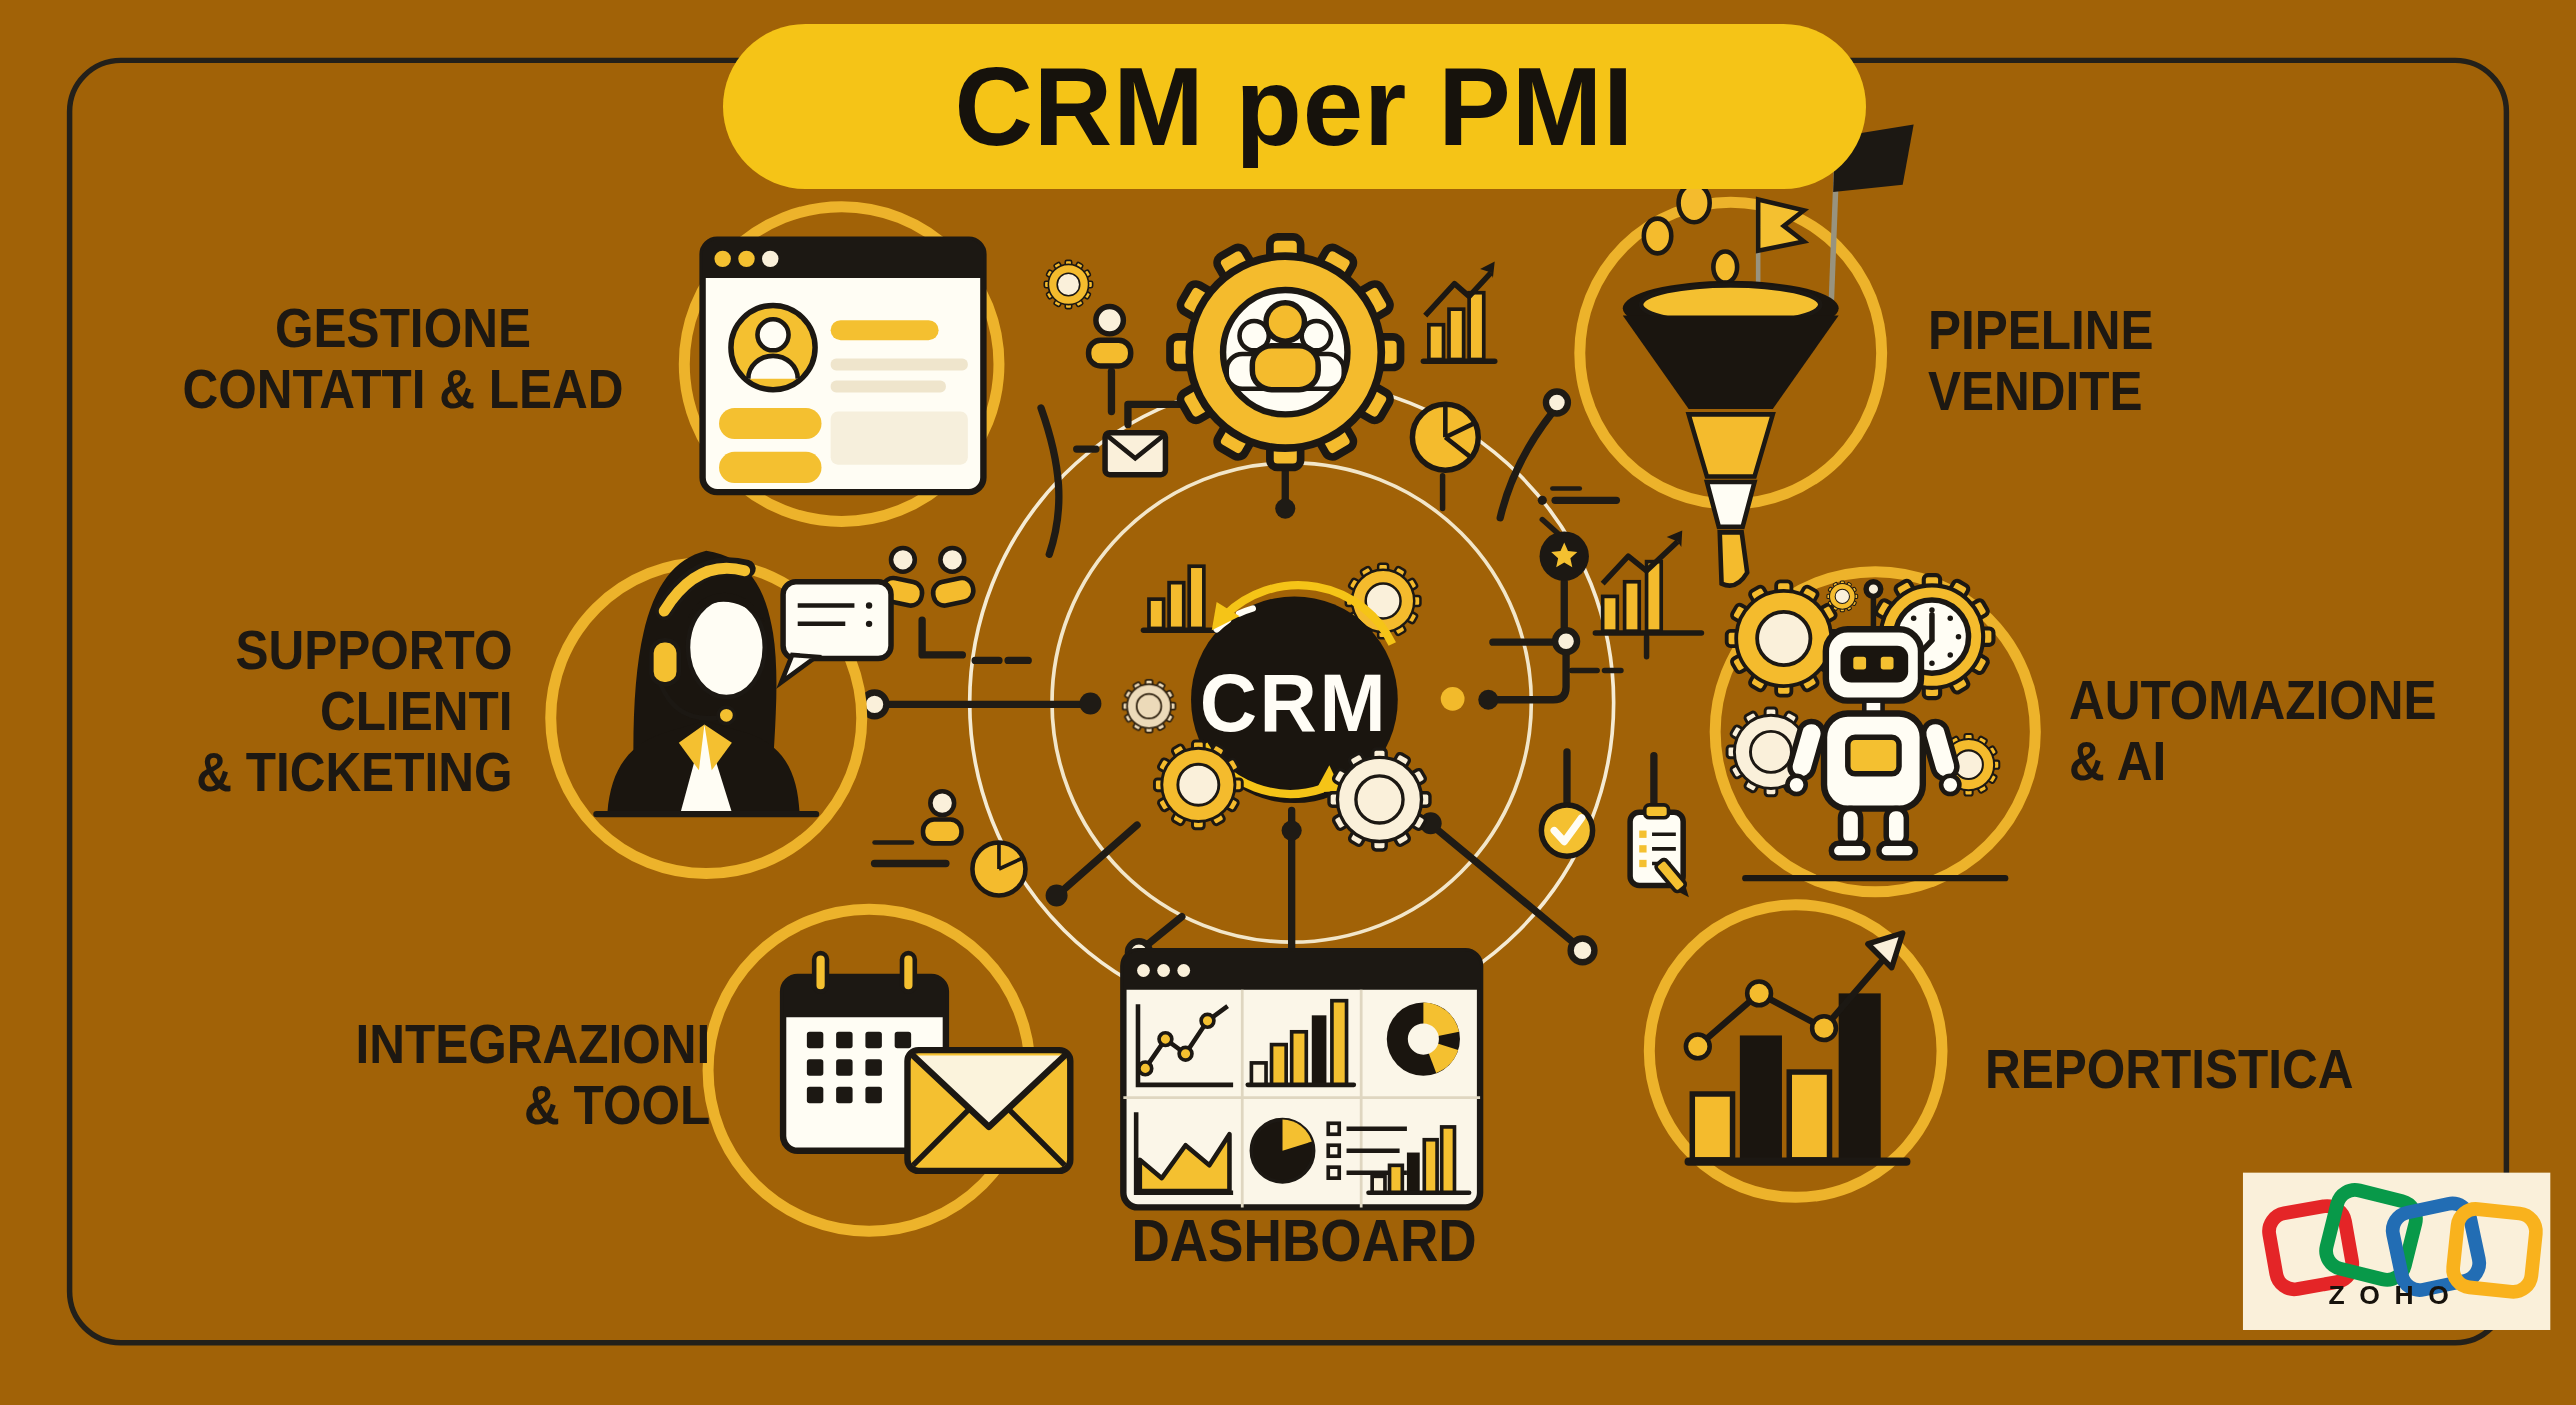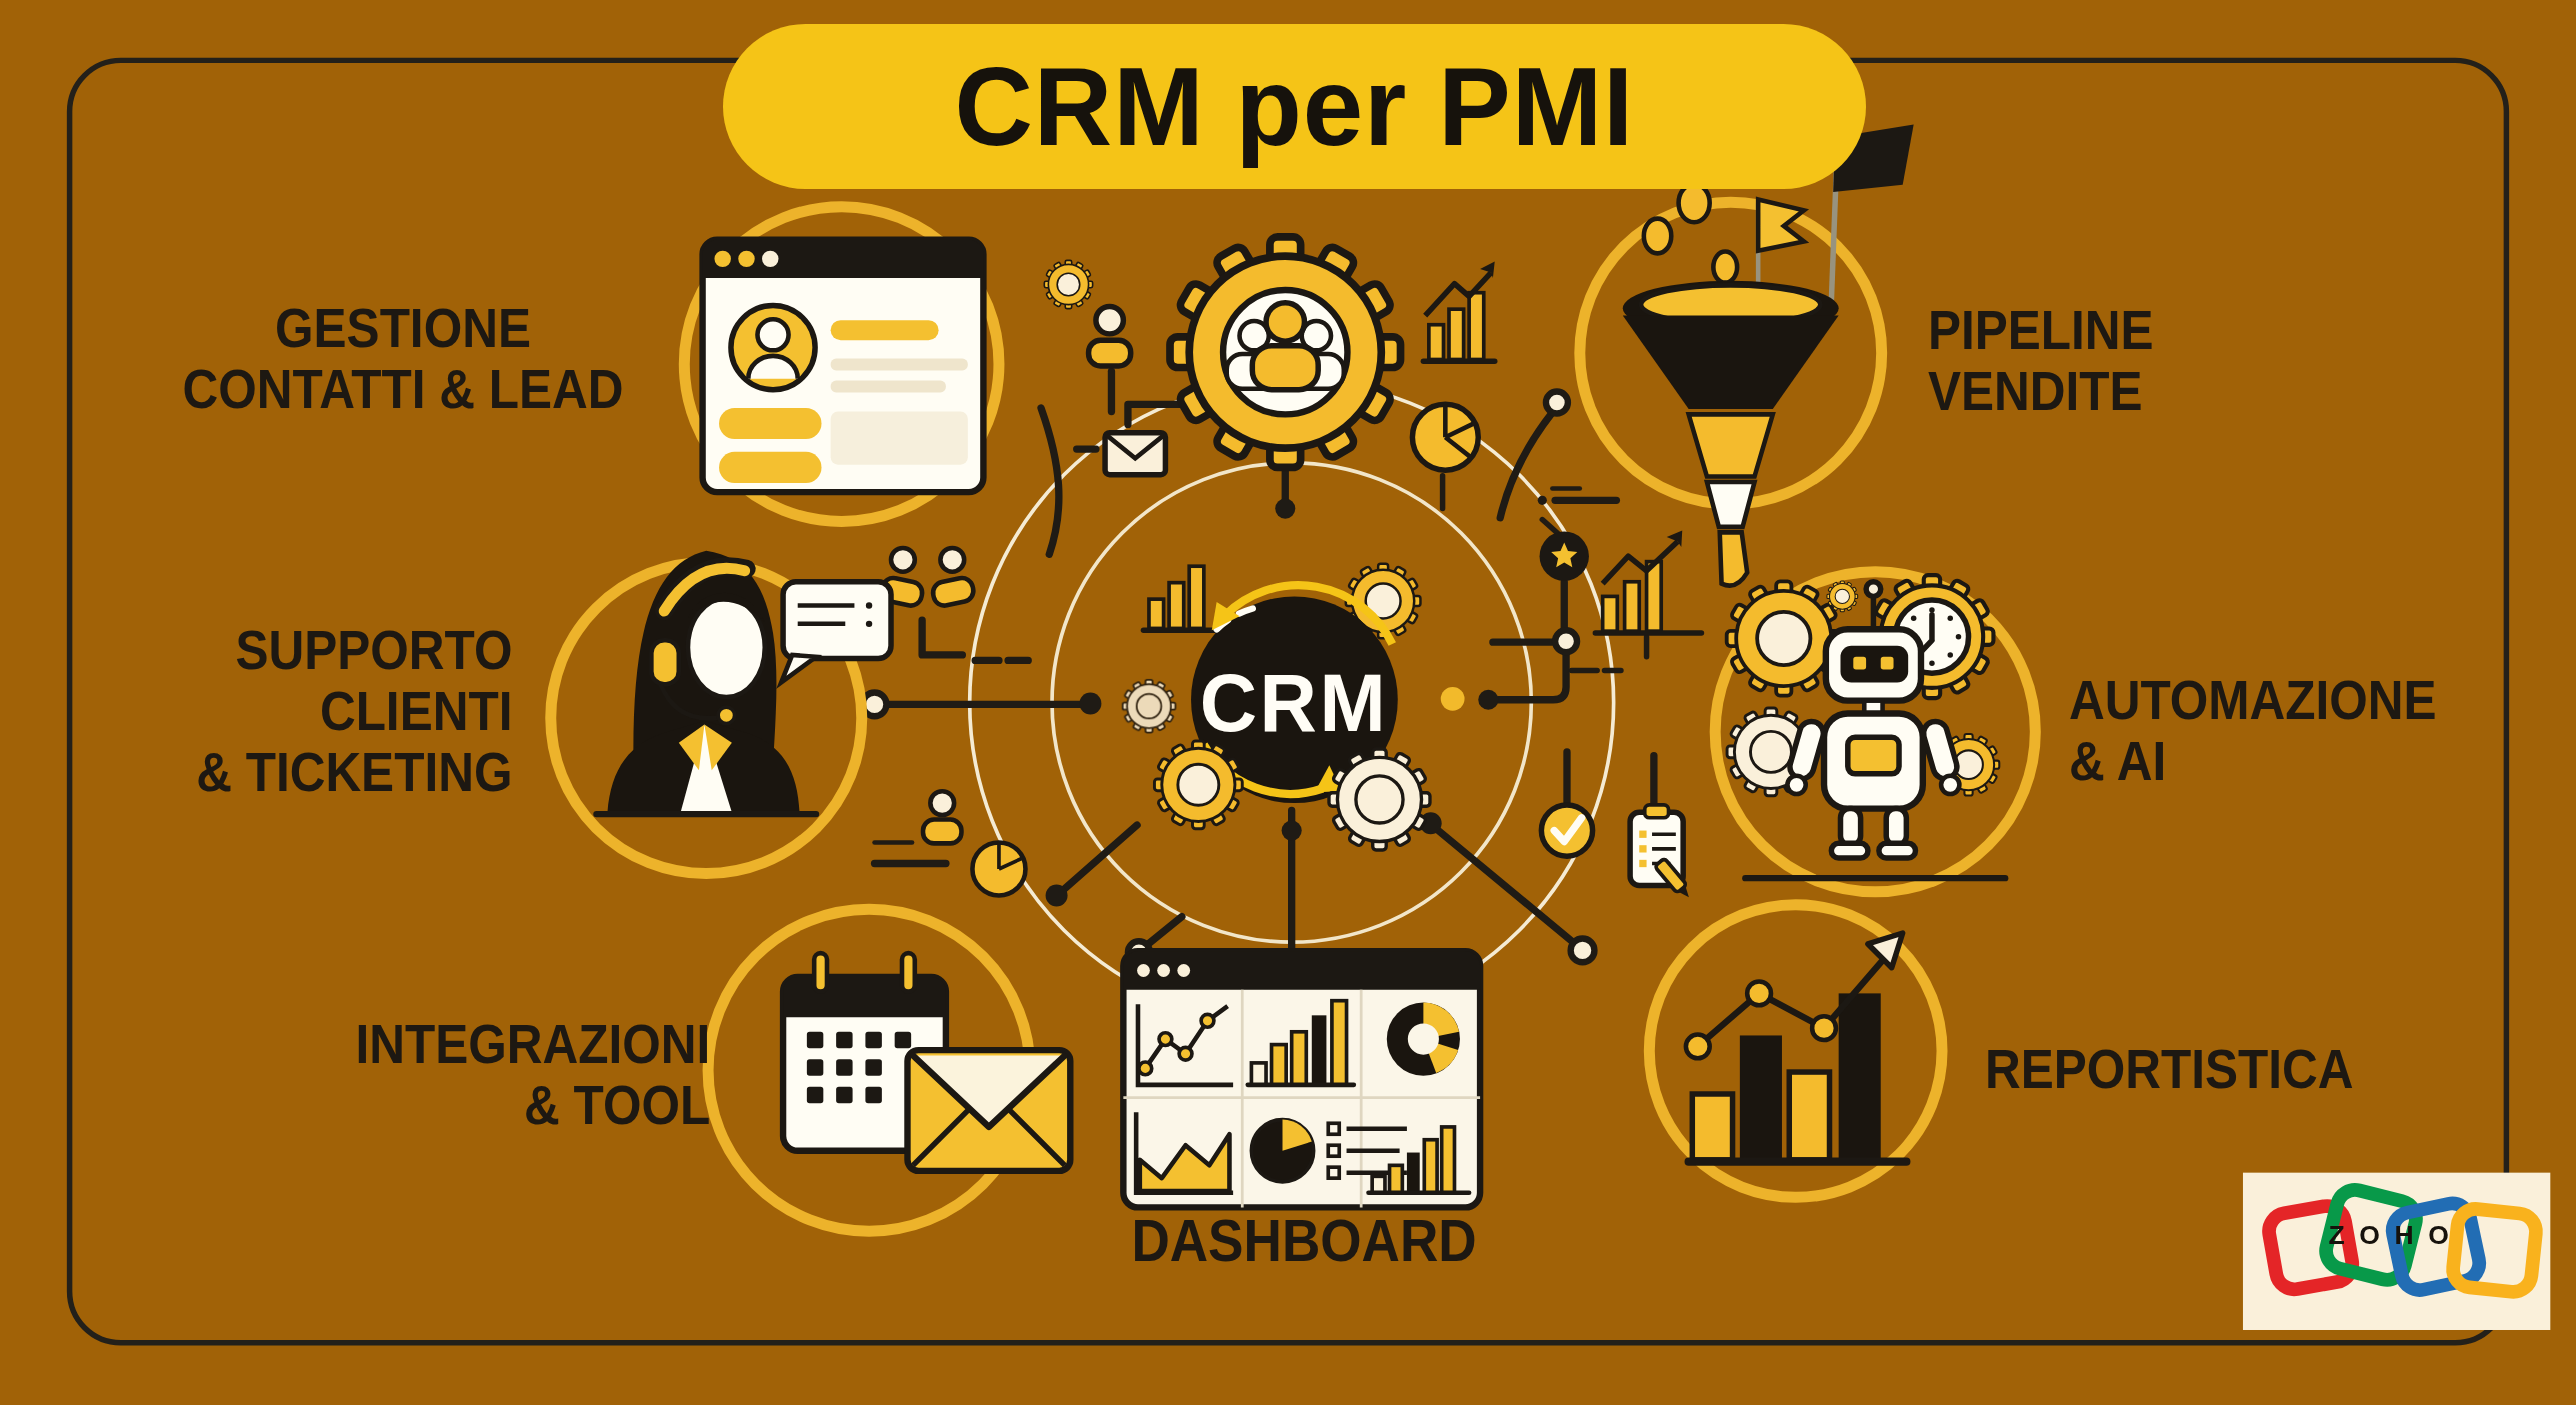--- a/index.html
+++ b/index.html
@@ -16,21 +16,21 @@
   .lbl.r{text-align:right;transform:scaleX(.9);transform-origin:right top;}
   #lbl-gestione{left:156px;top:298px;width:494px;}
   #lbl-pipeline{left:1928px;top:300px;}
   #lbl-supporto{right:2064px;top:620px;}
   #lbl-automazione{left:2069px;top:670px;}
   #lbl-integrazioni{right:1866px;top:1014px;}
   #lbl-reportistica{left:1985px;top:1039px;}
   #lbl-dashboard{left:1034px;top:1211px;width:540px;text-align:center;font-size:59px;}
   .hub-label{position:absolute;left:1294px;top:703px;transform:translate(-50%,-50%) scaleX(.98);
              color:#FFFDF6;font-weight:700;font-size:81px;letter-spacing:2.7px;}
-  .zoho-text{position:absolute;left:2259px;top:1220px;width:274px;text-align:center;
+  .zoho-text{position:absolute;left:2259px;top:1280px;width:274px;text-align:center;
              color:#16120C;font-weight:700;font-size:26.5px;letter-spacing:14.6px;}
 </style>
 </head>
 <body>
 
 <div class="stage">
 
 <svg width="2576" height="1405" viewBox="0 0 2816 1536">
 <defs>
   <g id="gearY">

